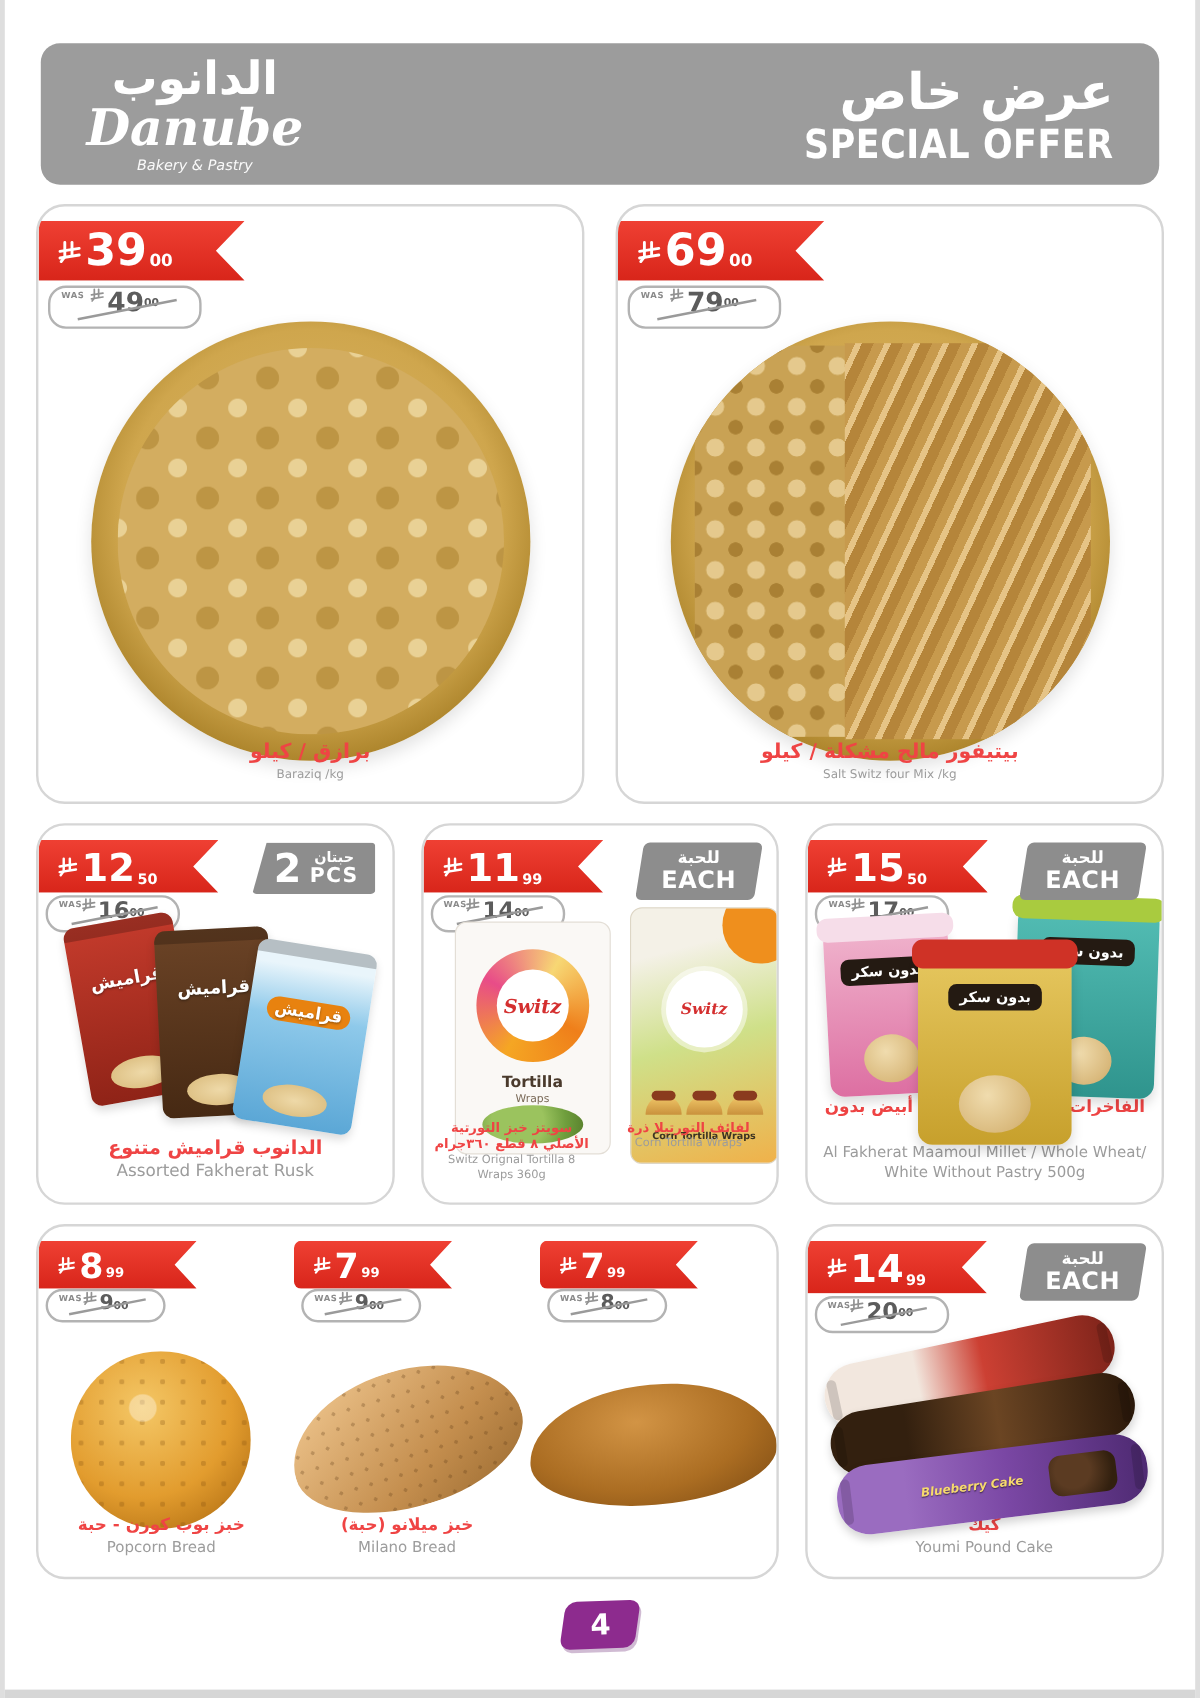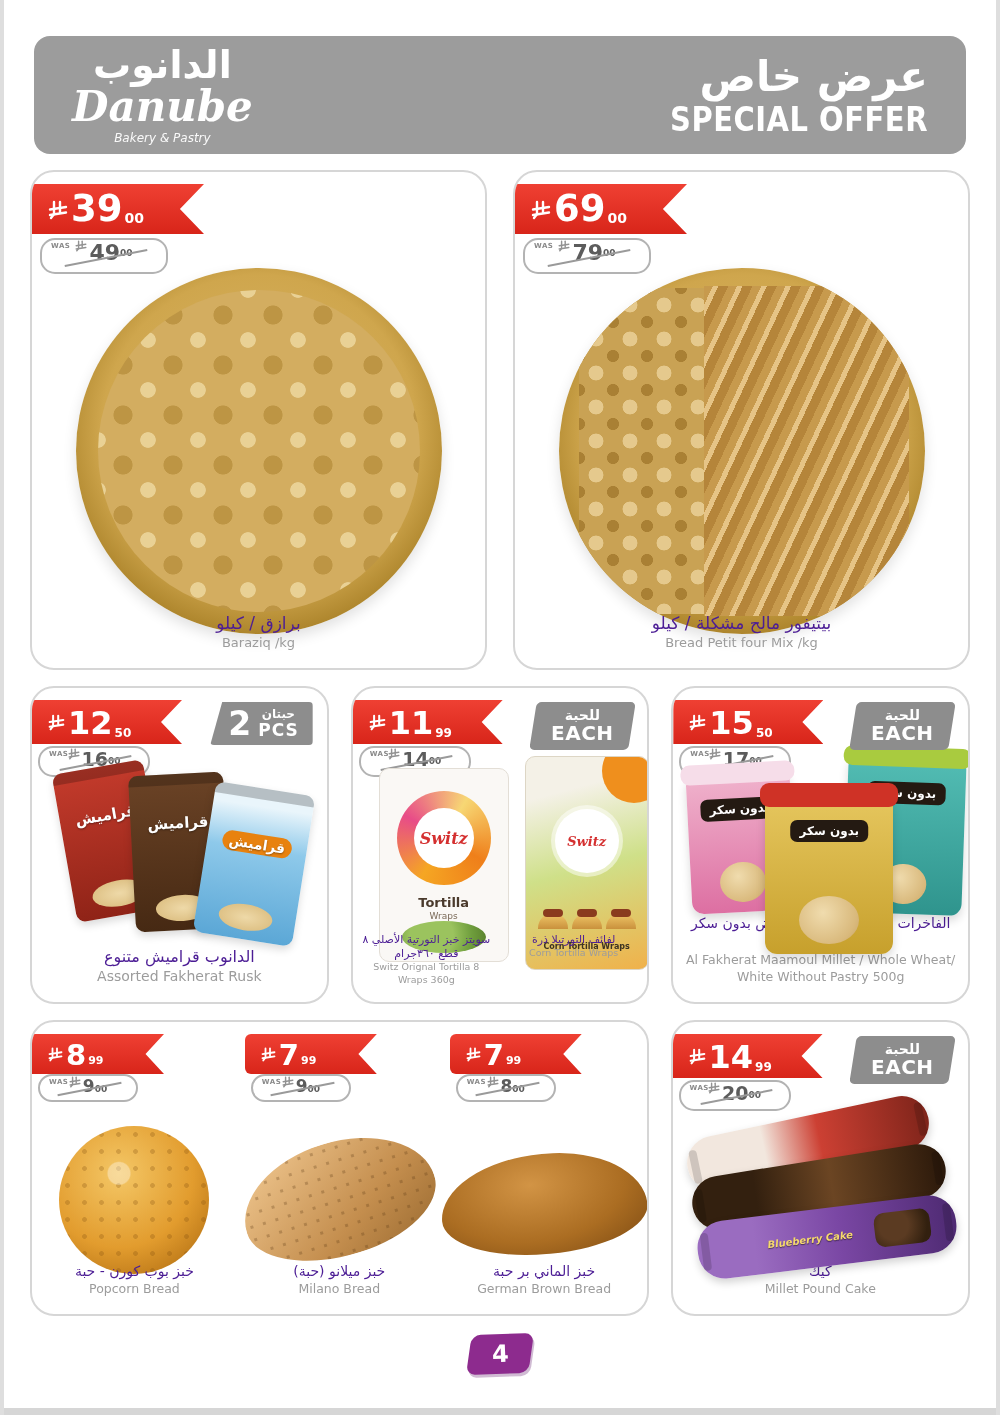--- a/index.html
+++ b/index.html
@@ -71,22 +71,22 @@
   .badge-each .b-en{font-size:20px;font-weight:bold;letter-spacing:.5px;}
   .badge-pcs{top:14px;right:14px;padding:5px 14px 5px 18px;display:flex;align-items:center;gap:7px;
     clip-path:polygon(12px 0,100% 0,100% 100%,0 100%);border-radius:4px;}
   .badge-pcs .b-num{font-size:33px;font-weight:bold;line-height:1;}
   .badge-pcs .b-col{display:flex;flex-direction:column;align-items:center;line-height:1;}
   .badge-pcs .b-ar{font-size:12px;font-weight:bold;margin-bottom:2px;}
   .badge-pcs .b-en{font-size:17px;font-weight:bold;letter-spacing:1px;}
 
   
   .caption{position:absolute;bottom:16px;left:0;right:0;text-align:center;line-height:1.35;}
-  .cap-ar{color:#4c1d95;font-weight:normal;font-size:17px;}
-  .cap-en{color:#9c9c9c;font-size:13px;}
+  .cap-ar{color:#ef4444;font-weight:bold;font-size:17px;}
+  .cap-en{color:#9c9c9c;font-size:10px;}
   .caption.small .cap-ar{font-size:14px;}
   .caption.small .cap-en{font-size:12.5px;}
   .cap-duo{position:absolute;bottom:16px;left:0;right:0;display:flex;text-align:center;line-height:1.3;}
   .cap-duo > div{flex:1;padding:0 6px;}
   .cap-duo .cap-ar{font-size:11px;}
   .cap-duo .cap-en{font-size:9.5px;}
 
   
   .tray{position:relative;width:366px;height:366px;border-radius:50%;margin:96px auto 0;overflow:hidden;
     background:radial-gradient(circle at 50% 45%,#dcb96c 0%,#cfa64d 58%,#a98128 76%,#8a651c 88%,#b38e38 100%);
@@ -264,21 +264,21 @@
         </span>
       <span class="int">79</span>
       <span class="dec">00</span>
     </div>
     <div class="tray">
       <div class="minis"></div>
       <div class="sticks"></div>
     </div>
     <div class="caption">
       <div class="cap-ar">بيتيفور مالح مشكلة / كيلو</div>
-      <div class="cap-en">Bread Petit four Mix /kg</div>
+      <div class="cap-en">Salt Switz four Mix /kg</div>
     </div>
   </div>
 </div>
 
 <div class="row" style="height:318px;gap:22px;">
 
   <div class="card">
     <div class="ribbon sm">
       <span class="sar">
           <svg viewBox="0 0 20 20" fill="none" stroke="#fff" stroke-width="2.4" stroke-linecap="round">
@@ -539,24 +539,20 @@
               <path d="M6 2 v12 l-3 4"></path>
               <path d="M12 2 v10"></path>
               <path d="M2 9.5 l16 -2.5"></path>
               <path d="M2 15 l16 -2.5"></path>
             </svg>
           </span>
         <span class="int">8</span>
         <span class="dec">00</span>
       </div>
       <div class="bread german"></div>
-      <div class="caption small">
-        <div class="cap-ar">خبز الماني بر حبة</div>
-        <div class="cap-en">German Brown Bread</div>
-      </div>
     </div>
   </div>
 
   <div class="card" style="flex:1;">
     <div class="ribbon sm">
       <span class="sar">
           <svg viewBox="0 0 20 20" fill="none" stroke="#fff" stroke-width="2.4" stroke-linecap="round">
             <path d="M6 2 v12 l-3 4"></path>
             <path d="M12 2 v10"></path>
             <path d="M2 9.5 l16 -2.5"></path>
@@ -588,20 +584,20 @@
     <div class="cakes">
       <div class="wrapper w1"></div>
       <div class="wrapper w2"></div>
       <div class="wrapper w3">
         <span class="wl">Blueberry Cake</span>
         <span class="berry"></span>
       </div>
     </div>
     <div class="caption small">
       <div class="cap-ar">كيك</div>
-      <div class="cap-en">Millet Pound Cake</div>
+      <div class="cap-en">Youmi Pound Cake</div>
     </div>
   </div>
 </div>
 
 <div class="page-badge">
   <span>4</span>
 </div>
 
 </body></html>

